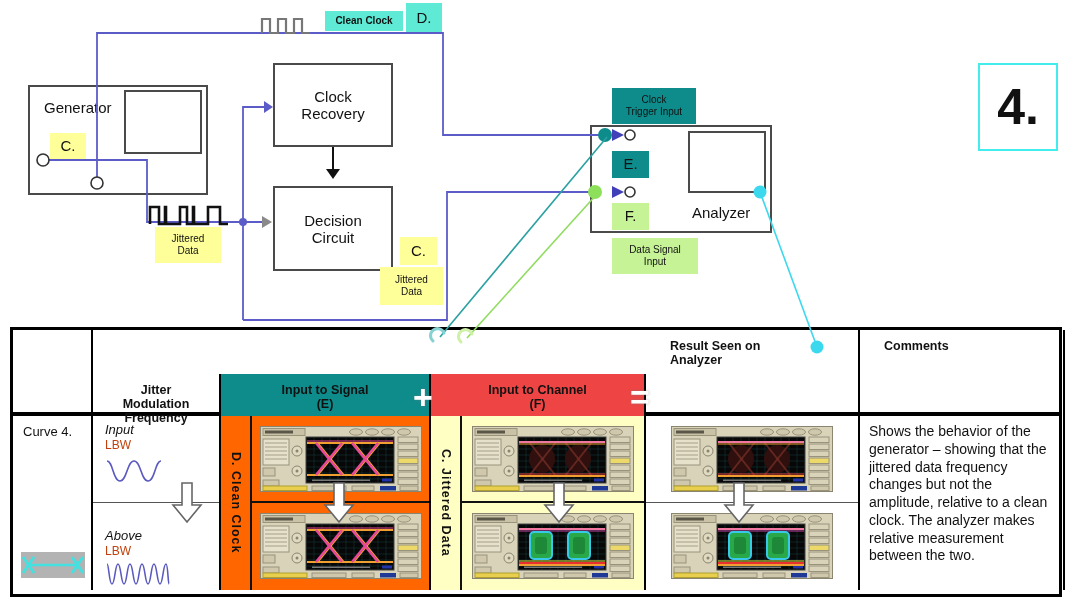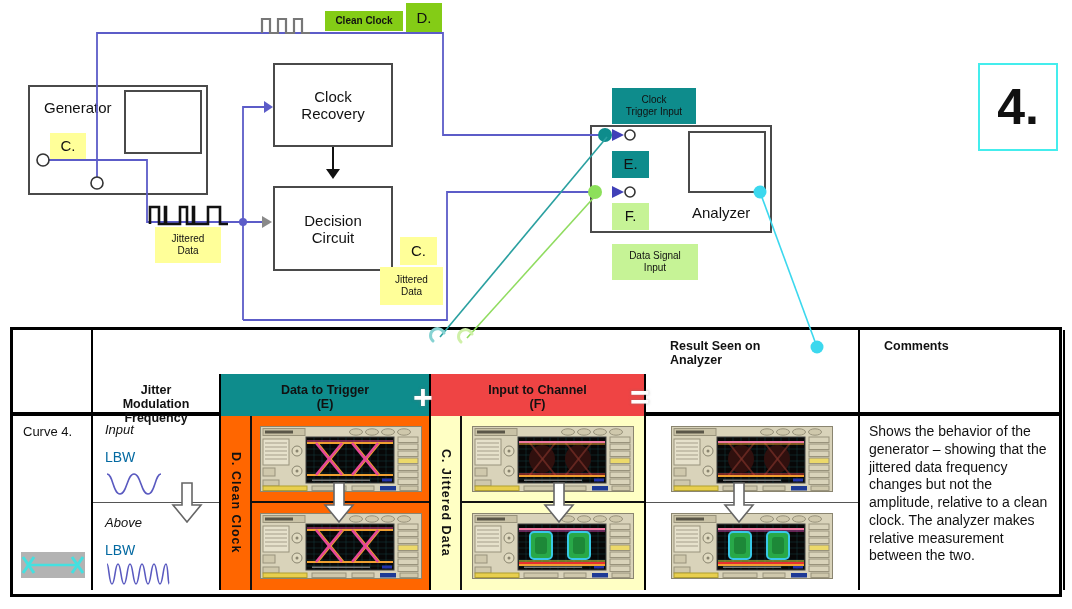--- a/index.html
+++ b/index.html
@@ -5,21 +5,21 @@
   * { margin:0; padding:0; box-sizing:border-box; }
   body { font-family:"Liberation Sans", sans-serif; background:#fff; }
   #stage { position:relative; width:1072px; height:609px; background:#fff; overflow:hidden; }
   .abs { position:absolute; }
   .preline { white-space:pre-line; }
   .box { border:2px solid #4a4a4a; background:#fff; }
   .boxlabel { font-size:15px; color:#111; }
   .chip { font-size:10px; color:#111; display:flex; align-items:center; justify-content:center; text-align:center; line-height:1.25; }
   .chip.big { font-size:15px; }
   .yellow { background:#ffff99; }
-  .orange { background:#84cc16; }
+  .orange { background:#5eead4; }
   .tealbg { background:#0e8c8c; }
   .lgreen { background:#c6f396; }
   .center { display:flex; align-items:center; justify-content:center; text-align:center; }
   svg { display:block; }
 
   
   #jtable { left:10px; top:327px; width:1052px; height:270px; border:3px solid #000; background:#fff; z-index:5; }
   .trow { display:grid; grid-template-columns:80px 128px 210px 215px 214px 205px; }
   .thead { height:86px; border-bottom:4px solid #000; position:relative; }
   .tbody { height:174px; position:relative; }
@@ -31,21 +31,21 @@
   .bcell:last-child { border-right:none; }
   .op { position:absolute; color:#fff; font-weight:bold; font-size:34px; text-shadow:0 0 3px rgba(120,120,120,.6); z-index:8; }
   .stripcell { display:flex; }
   .vstrip { width:31px; border-right:2px solid #111; display:flex; align-items:center; justify-content:center; }
   .vstrip span { writing-mode:vertical-rl; font-weight:bold; font-size:12.5px; color:#111; letter-spacing:1px; }
   .scoparea { flex:1; display:flex; flex-direction:column; }
   .half { height:87px; display:flex; align-items:center; justify-content:center; border-bottom:2px solid #111; }
   .half.bot { height:85px; border-bottom:none; }
   .freqhalf { padding:6px 0 0 12px; }
   .ital { font-style:italic; font-size:13px; color:#111; }
-  .lbw { font-size:14px; color:#0369a1; margin-top:12px; }
+  .lbw { font-size:12px; color:#c2410c; margin-top:1px; }
   .curve { font-size:13px; color:#111; padding:8px 0 0 10px; }
   .graybar { position:absolute; left:8px; top:136px; width:64px; height:26px; background:#b3b3b3; }
   .comments { font-size:14px; line-height:1.27; color:#111; padding:7px 6px 0 9px; }
   .downarrow { position:absolute; z-index:9; }
 </style>
 </head>
 <body>
 
 <div id="stage">
 
@@ -69,21 +69,21 @@
   <div class="abs chip yellow preline" style="left:380px; top:267px; width:63px; height:38px; z-index:4;">Jittered
 Data</div>
 
   <div class="abs box" style="left:590px; top:125px; width:182px; height:108px; z-index:2;"></div>
   <div class="abs box" style="left:688px; top:131px; width:78px; height:62px; z-index:3;"></div>
   <div class="abs boxlabel" style="left:692px; top:204px; z-index:3;">Analyzer</div>
   <div class="abs chip tealbg preline" style="left:612px; top:88px; width:84px; height:36px; z-index:4;">Clock
 Trigger Input</div>
   <div class="abs chip big tealbg" style="left:612px; top:151px; width:37px; height:27px; z-index:4;">E.</div>
   <div class="abs chip big lgreen" style="left:612px; top:203px; width:37px; height:27px; z-index:4;">F.</div>
-  <div class="abs chip lgreen preline" style="left:612px; top:244px; width:86px; height:36px; z-index:4;">Data Signal
+  <div class="abs chip lgreen preline" style="left:612px; top:238px; width:86px; height:36px; z-index:4;">Data Signal
 Input</div>
 
   <div class="abs center" style="left:978px; top:63px; width:80px; height:88px; border:2px solid #44eded; font-size:50px; font-weight:600; color:#111; z-index:4;">4.</div>
 
   <svg class="abs" width="1072" height="609" style="left:0; top:0; z-index:6; pointer-events:none;">
 
     <polyline points="97,177 97,33 443,33 443,135 601,135" fill="none" stroke="#5c5cc8" stroke-width="1.8"></polyline>
 
     <polyline points="43,160 147,160 147,222 264,222" fill="none" stroke="#5c5cc8" stroke-width="1.8"></polyline>
     <polyline points="243,320 243,107 264,107" fill="none" stroke="#5c5cc8" stroke-width="1.8"></polyline>
@@ -121,21 +121,21 @@
   </svg>
 
   <div class="abs" id="jtable">
 
     <div class="trow thead">
       <div class="hcell"></div>
       <div class="hcell hc-center preline">Jitter
 Modulation
 Frequency</div>
       <div class="hcell hc-center" style="background:#0e8c8c;">
-        <div>Data to Trigger</div>
+        <div>Input to Signal</div>
         <div>(E)</div>
       </div>
       <div class="hcell hc-center" style="background:#ef4444;">
         <div>Input to Channel</div>
         <div>(F)</div>
       </div>
       <div class="hcell hc-left preline">Result Seen on
 Analyzer</div>
       <div class="hcell hc-left">Comments</div>
       <div class="op" style="left:400px; top:48px;">+</div>

